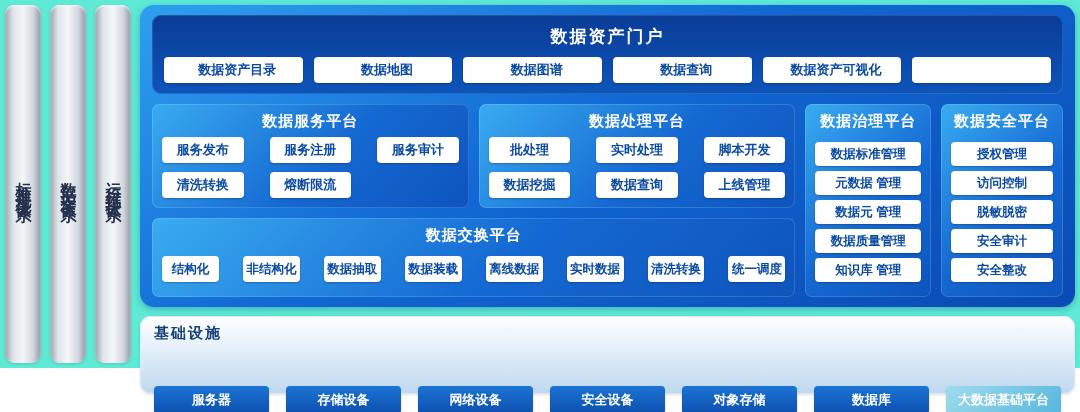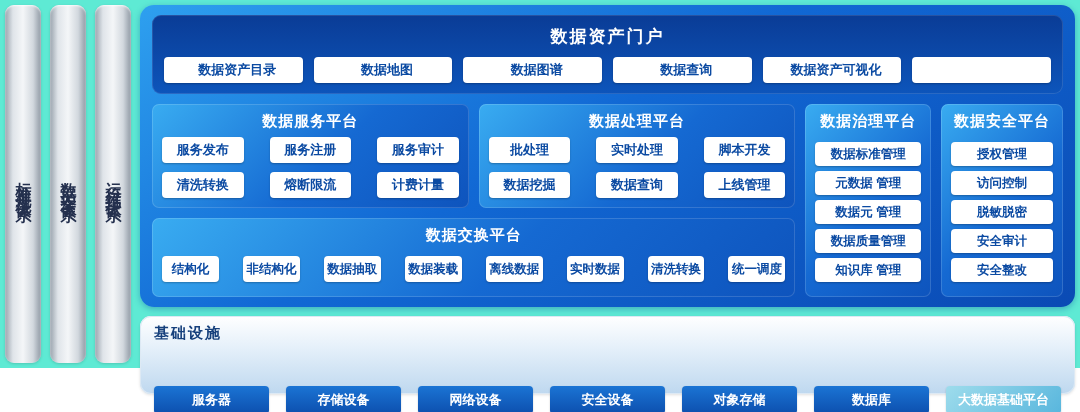--- a/index.html
+++ b/index.html
@@ -118,21 +118,20 @@
       <div class="mid-grid">
 
         <div class="panel p-service">
           <div class="panel-title">数据服务平台</div>
           <div class="btn-grid3">
             <div class="wbtn">服务发布</div>
             <div class="wbtn">服务注册</div>
             <div class="wbtn">服务审计</div>
             <div class="wbtn">清洗转换</div>
             <div class="wbtn">熔断限流</div>
-            <div class="wbtn">计费计量</div>
           </div>
         </div>
 
         <div class="panel p-processing">
           <div class="panel-title">数据处理平台</div>
           <div class="btn-grid3">
             <div class="wbtn">批处理</div>
             <div class="wbtn">实时处理</div>
             <div class="wbtn">脚本开发</div>
             <div class="wbtn">数据挖掘</div>

